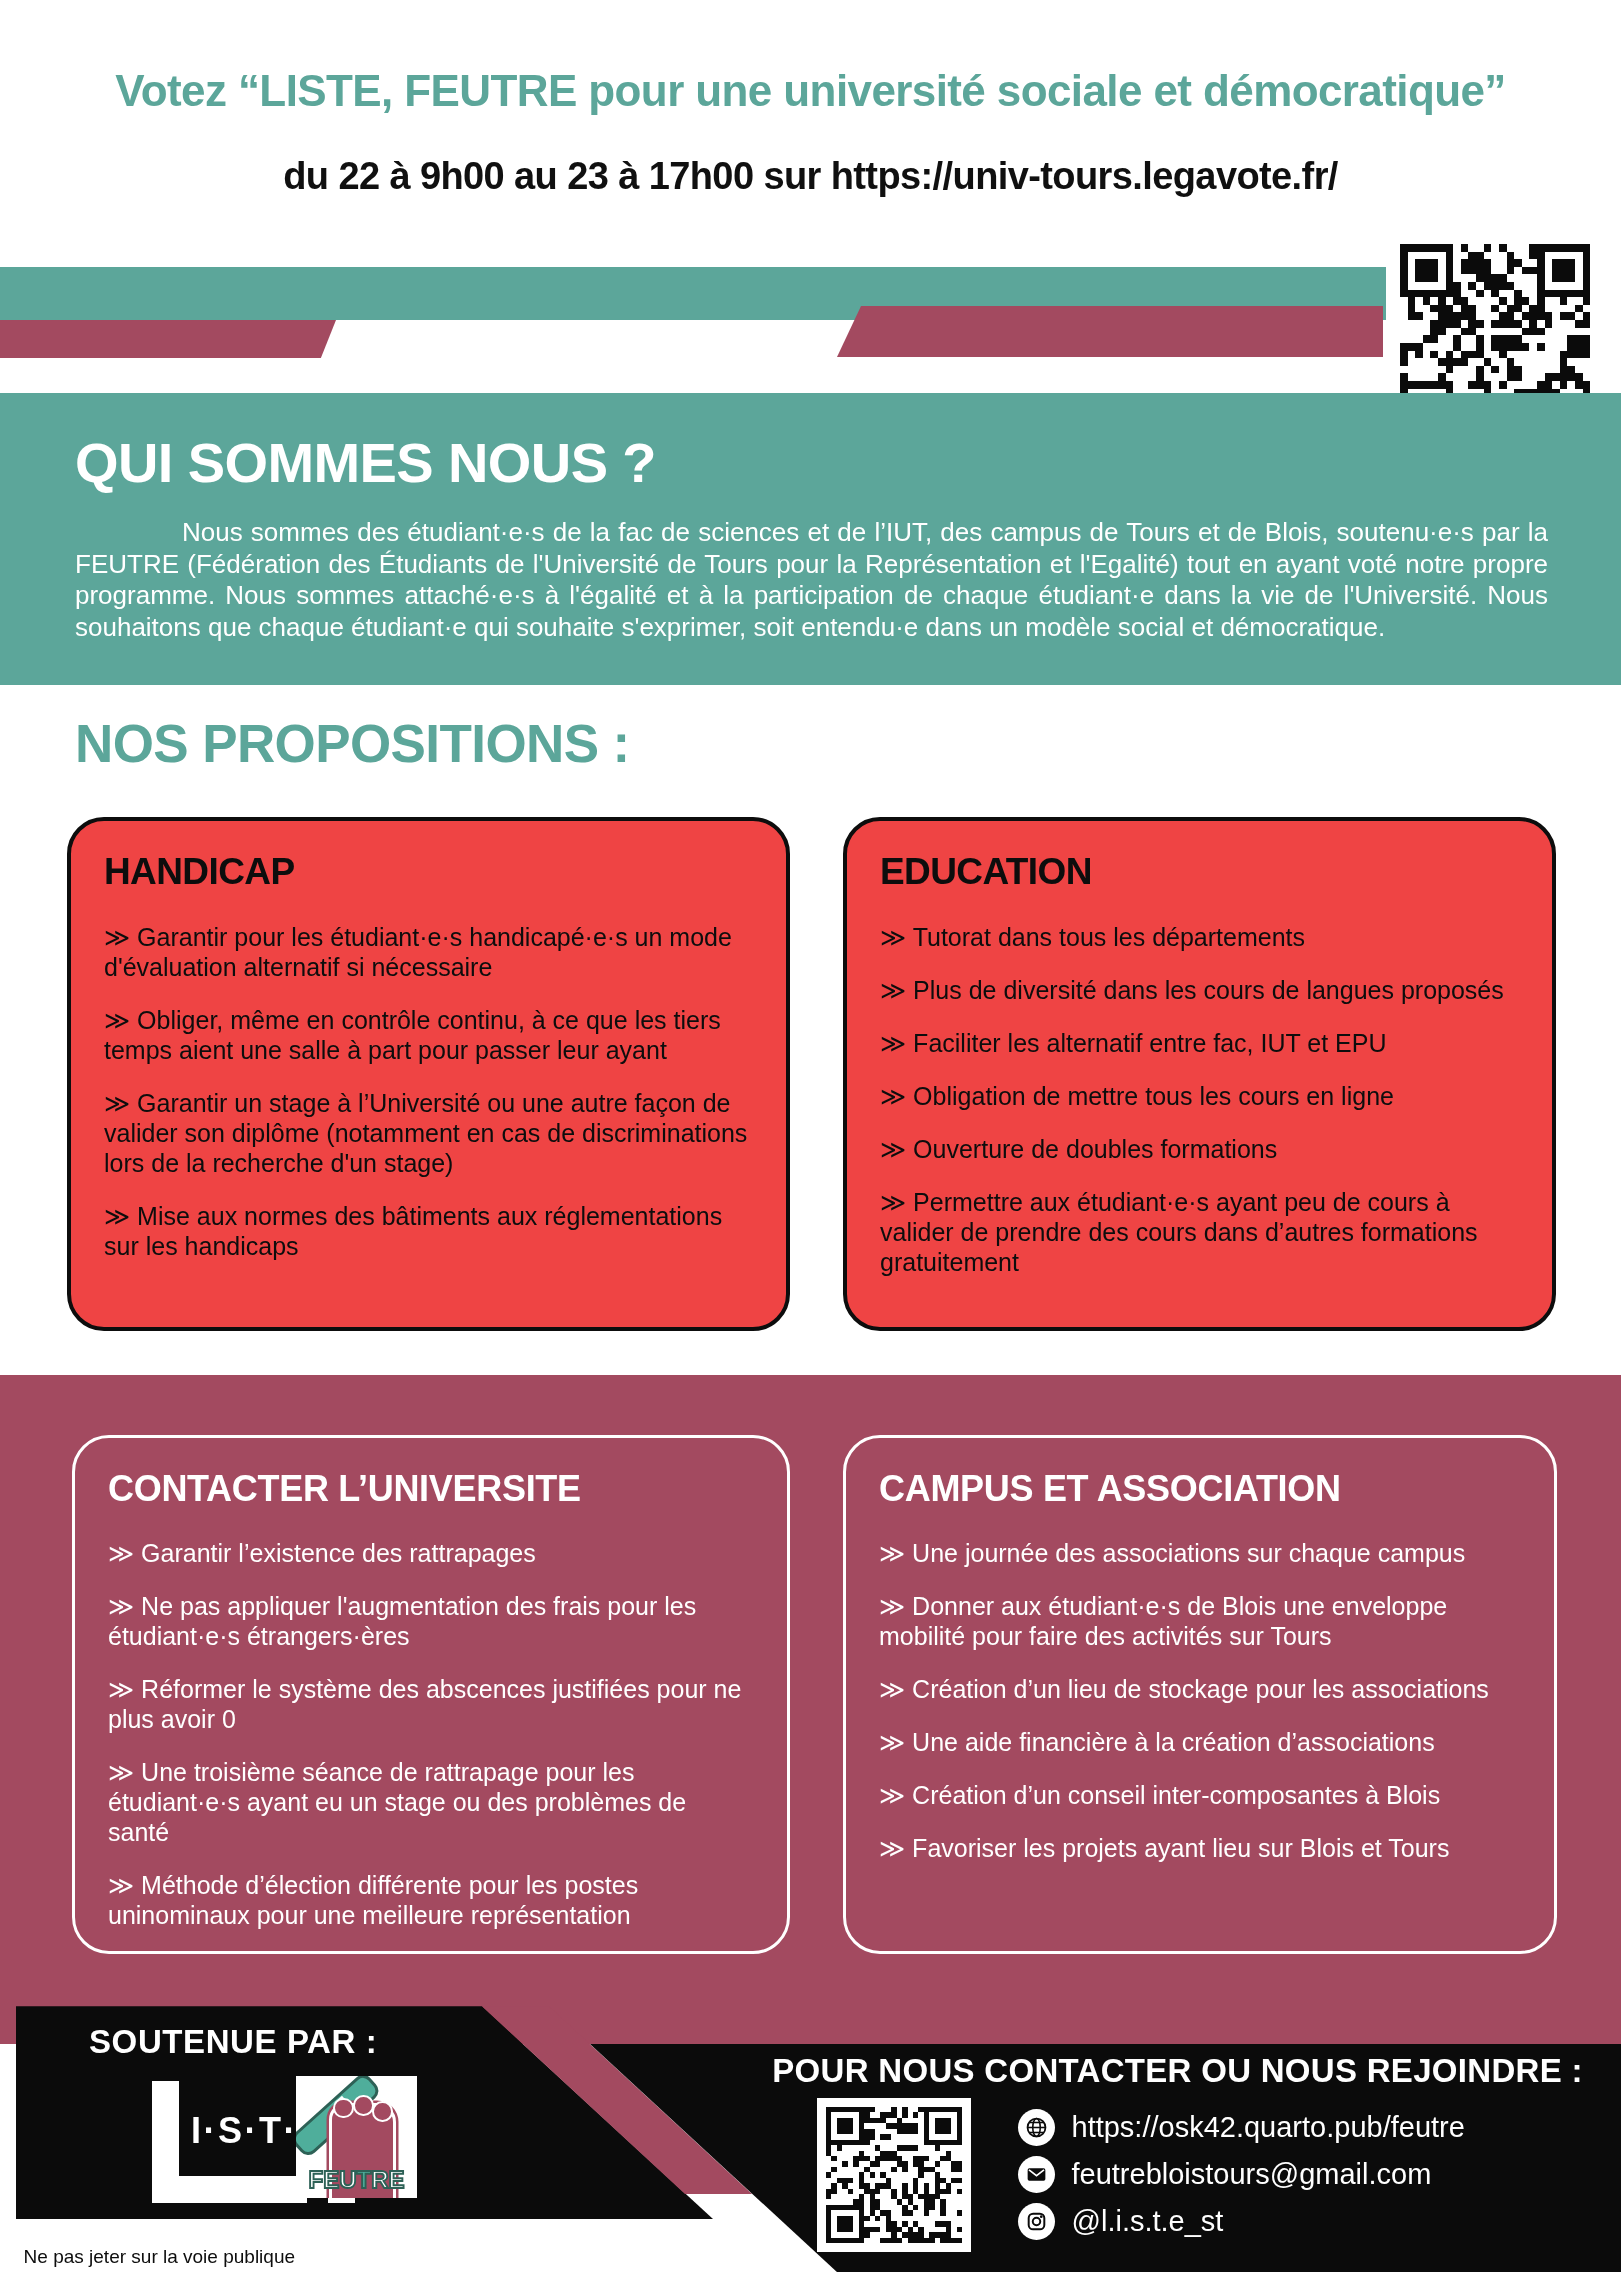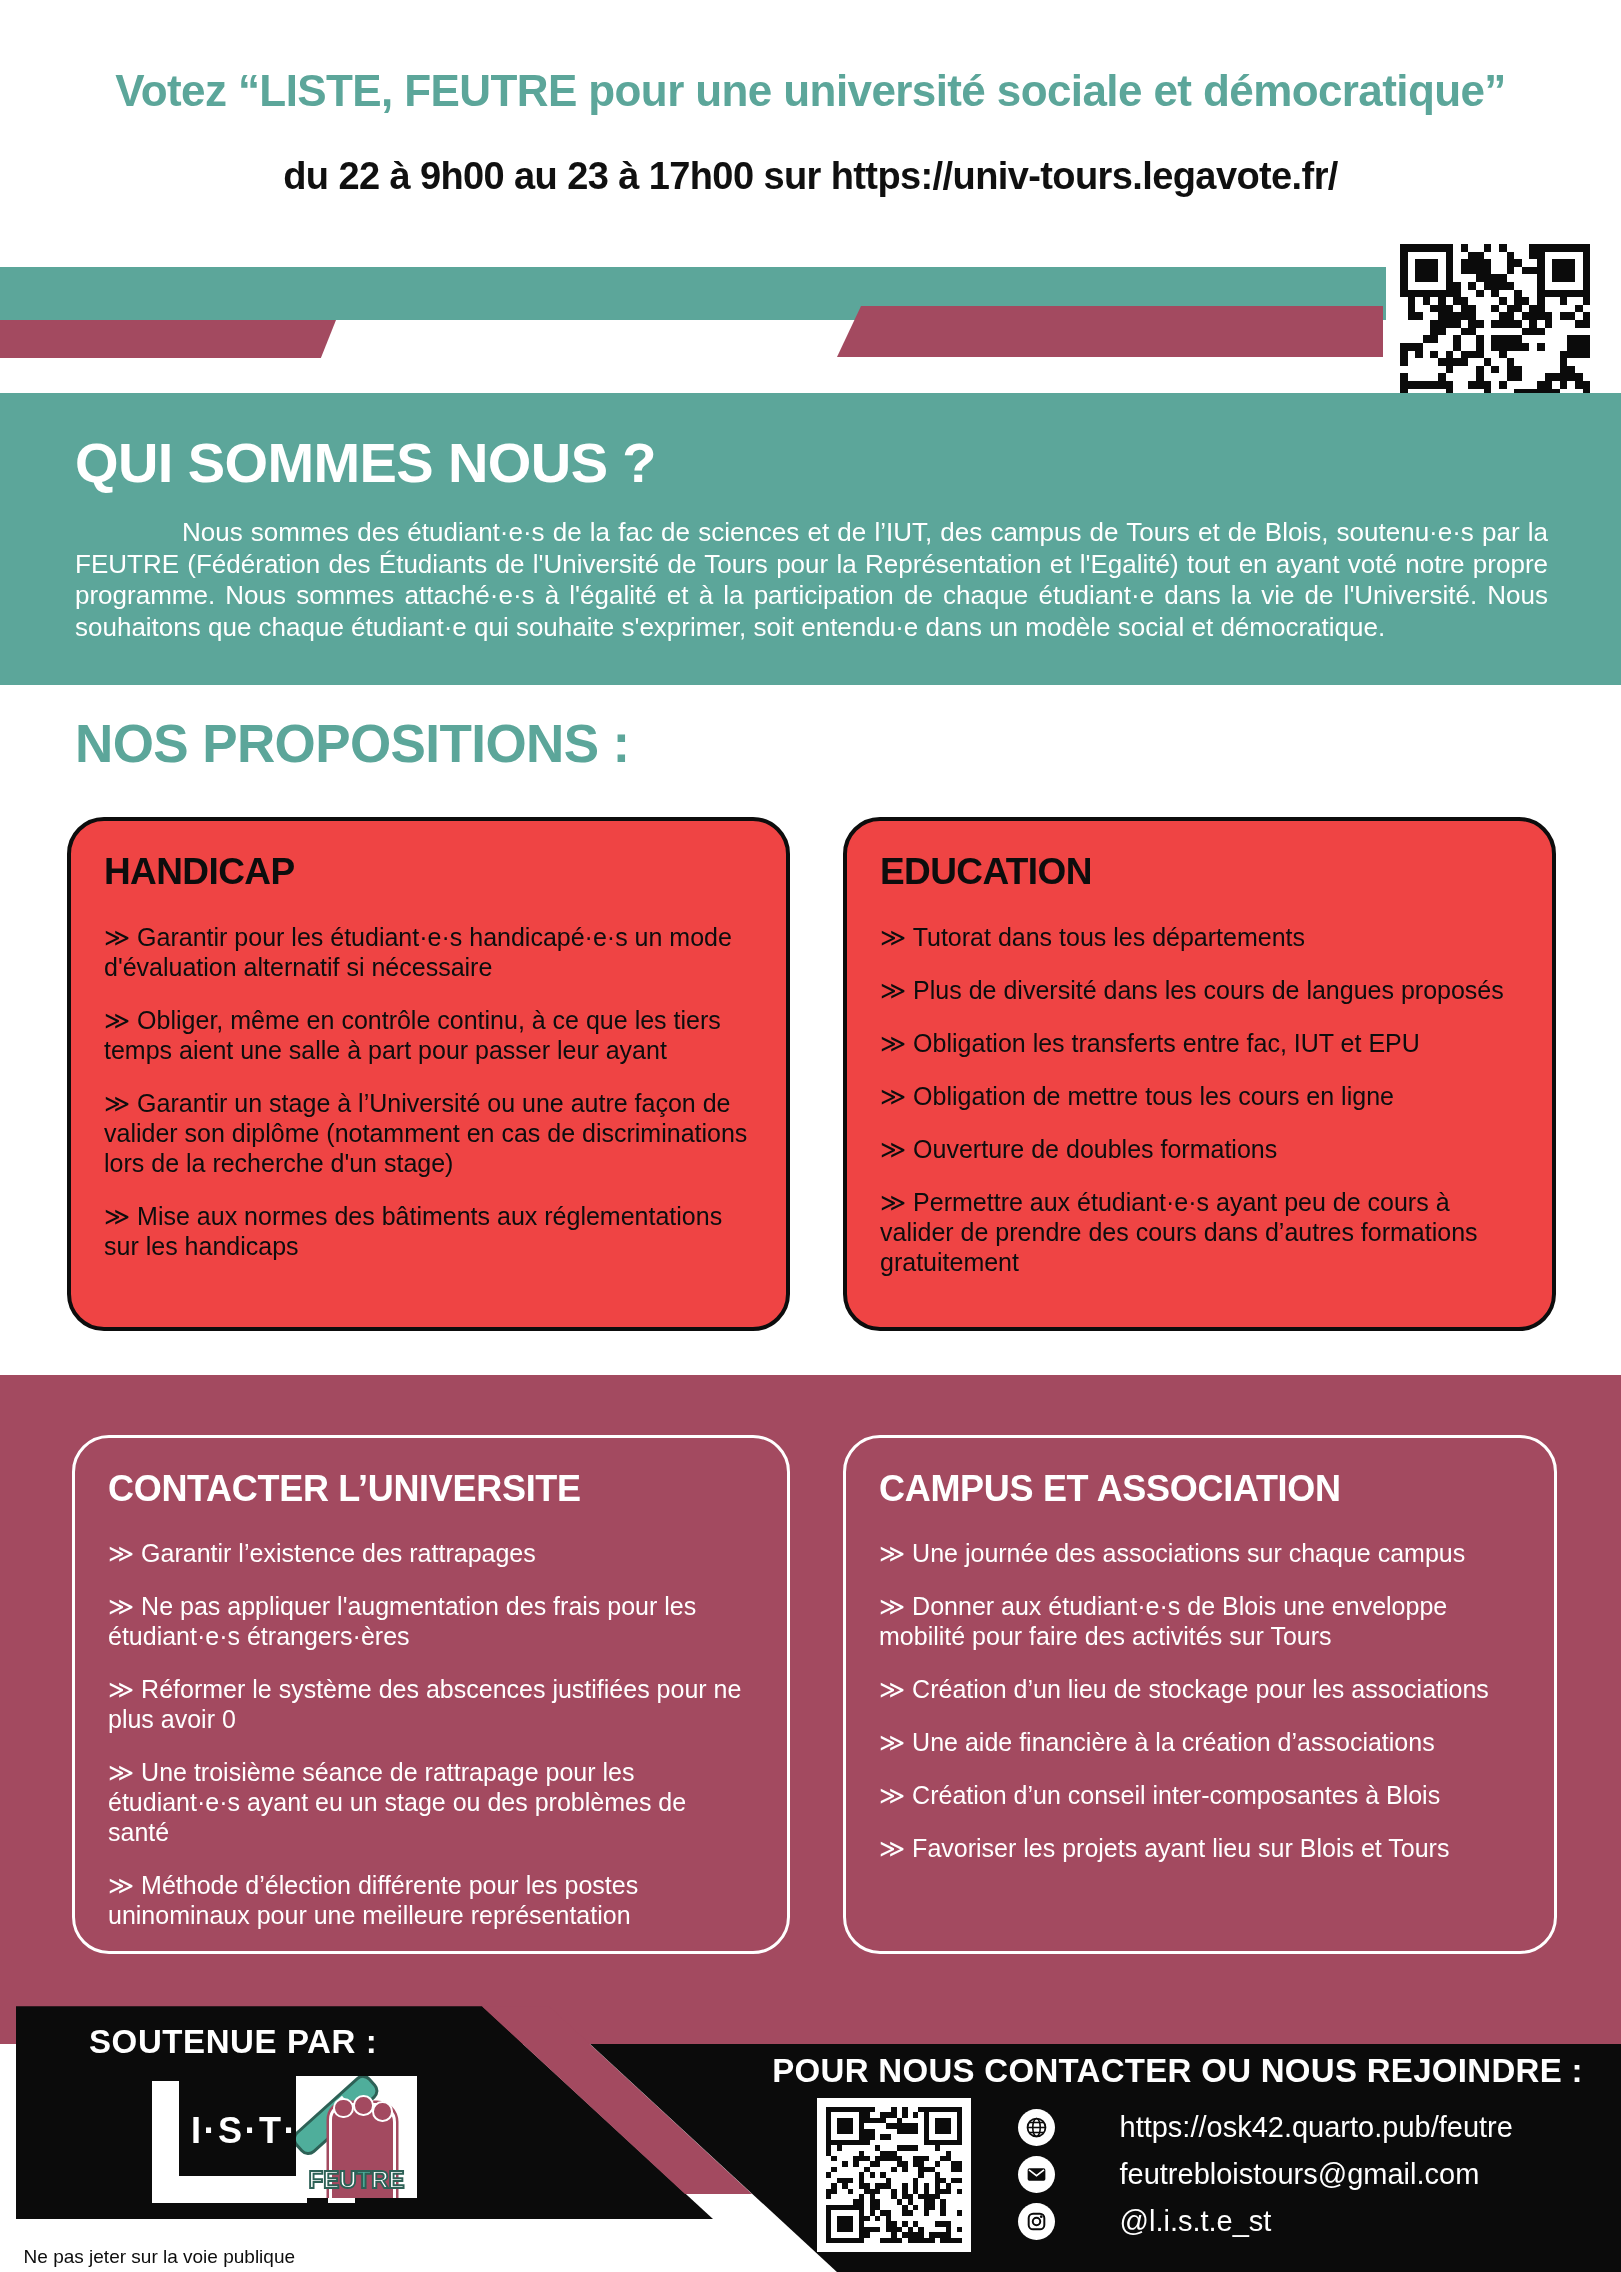--- a/index.html
+++ b/index.html
@@ -66,21 +66,21 @@
   .feutre-fist{position:absolute;left:33px;top:27px;width:61px;height:95px;background:#a34a60;border:3.8px solid #ffffff;border-radius:16.5px 19px 6.3px 6.3px;box-shadow:0 0 0 2.5px #a34a60;}
   .feutre-knuckle{position:absolute;width:16.5px;height:16.5px;border-radius:50%;background:#a34a60;border:2.5px solid #ffffff;}
   .feutre-word{position:absolute;left:0;bottom:3.8px;width:100%;text-align:center;
     font-size:24px;font-weight:700;letter-spacing:0px;color:#ffffff;-webkit-text-stroke:1.9px #2d6156;}
   .feutre-word .t-mid{color:#4fae9b;}
   .contact-heading{left:720px;top:47px;width:883px;text-align:center;font-size:33px;font-weight:700;color:#ffffff;letter-spacing:0.3px;white-space:nowrap;}
   .qr-box-footer{left:801px;top:93px;width:154px;height:154px;background:#ffffff;padding:9px;box-sizing:border-box;}
   .contact-row{left:1002px;height:38px;display:flex;align-items:center;gap:16.5px;}
   .contact-row .icon-circle{width:37px;height:37px;border-radius:50%;background:#ffffff;display:flex;align-items:center;justify-content:center;flex:0 0 auto;}
   .contact-row .icon-circle svg{width:25px;height:25px;display:block;}
-  .contact-text{font-size:29px;color:#ffffff;white-space:nowrap;margin-left:48px;}
+  .contact-text{font-size:29px;color:#ffffff;white-space:nowrap;}
   .footnote{left:7.6px;top:241px;font-size:19px;color:#0d0d0d;white-space:nowrap;}
 </style>
 </head>
 <body>
 
 <div class="page">
 
   <div class="abs main-title">Votez “LISTE, FEUTRE pour une université sociale et démocratique”</div>
   <div class="abs sub-title">du 22 à 9h00 au 23 à 17h00 sur https://univ-tours.legavote.fr/</div>
 
@@ -324,21 +324,21 @@
     <p class="card-item">≫ Garantir pour les étudiant·e·s handicapé·e·s un mode d'évaluation alternatif si nécessaire</p>
     <p class="card-item">≫ Obliger, même en contrôle continu, à ce que les tiers temps aient une salle à part pour passer leur ayant</p>
     <p class="card-item">≫ Garantir un stage à l’Université ou une autre façon de valider son diplôme (notamment en cas de discriminations lors de la recherche d'un stage)</p>
     <p class="card-item">≫ Mise aux normes des bâtiments aux réglementations sur les handicaps</p>
   </div>
 
   <div class="abs card card-white card-education">
     <h2 class="card-title">EDUCATION</h2>
     <p class="card-item">≫ Tutorat dans tous les départements</p>
     <p class="card-item">≫ Plus de diversité dans les cours de langues proposés</p>
-    <p class="card-item">≫ Obligation les transferts entre fac, IUT et EPU</p>
+    <p class="card-item">≫ Faciliter les alternatif entre fac, IUT et EPU</p>
     <p class="card-item">≫ Obligation de mettre tous les cours en ligne</p>
     <p class="card-item">≫ Ouverture de doubles formations</p>
     <p class="card-item">≫ Permettre aux étudiant·e·s ayant peu de cours à valider de prendre des cours dans d’autres formations gratuitement</p>
   </div>
 
   <div class="abs maroon-section"></div>
 
   <div class="abs card card-maroon card-reformer">
     <h2 class="card-title">CONTACTER L’UNIVERSITE</h2>
     <p class="card-item">≫ Garantir l’existence des rattrapages</p>

